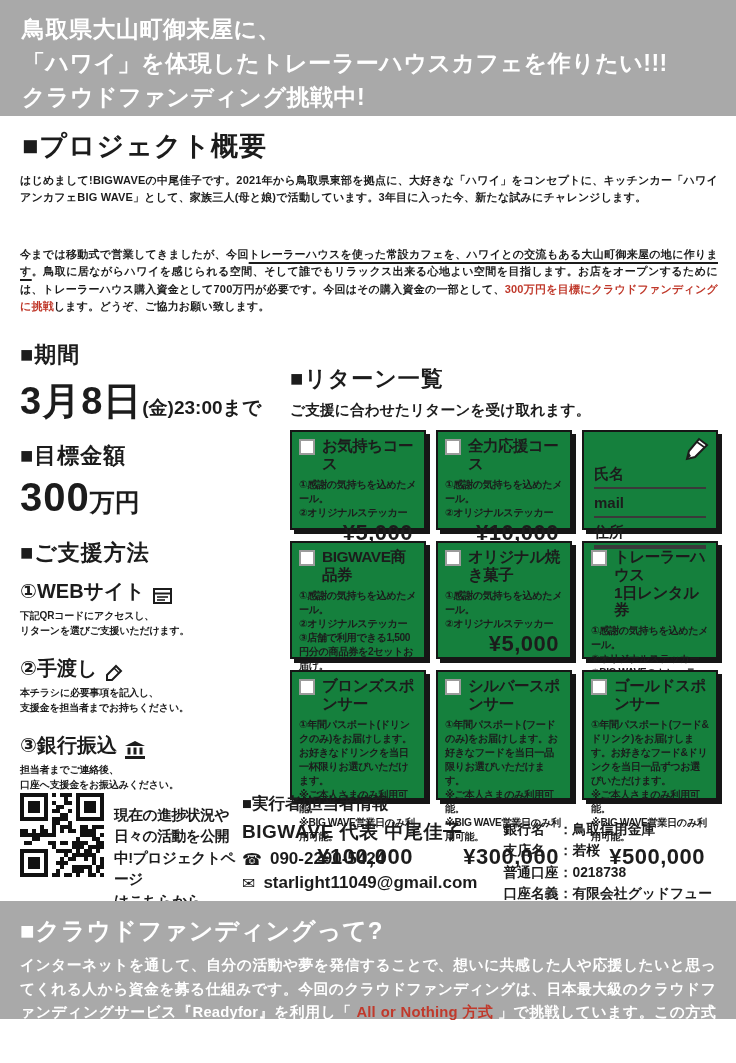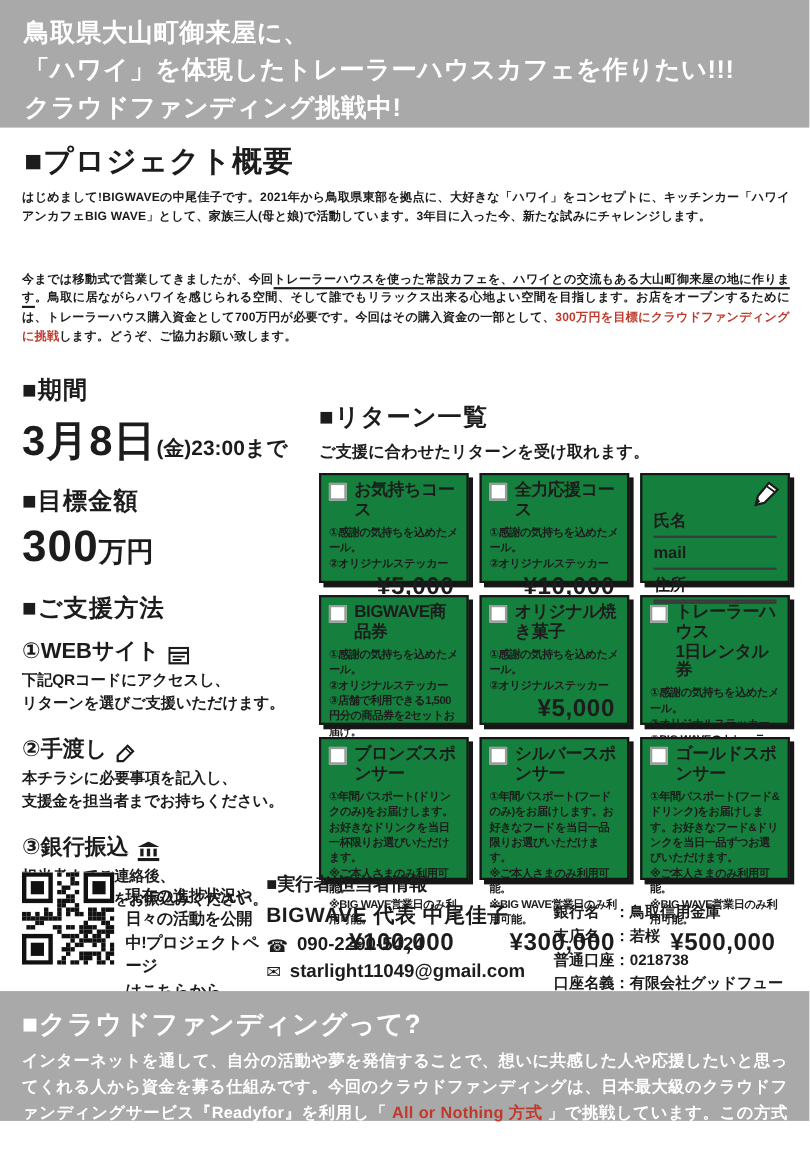--- a/index.html
+++ b/index.html
@@ -24,21 +24,21 @@
 
   
   #left-col{position:absolute;top:340px;left:20px;width:258px;}
   .date-line{font-size:19px;margin:6px 0 14px 0;}
   .date-line .big{font-size:38px;letter-spacing:1px;}
   .goal-line{font-size:25px;margin:4px 0 18px 0;}
   .goal-line .big{font-size:40px;letter-spacing:1px;}
   #support-heading{margin-bottom:10px;}
   .method{margin-bottom:17px;}
   .m-title{font-size:20px;display:flex;align-items:flex-end;gap:8px;margin-bottom:3px;}
-  .m-lines{font-size:14px;line-height:1.5;letter-spacing:-.2px;}
+  .m-lines{font-size:10px;line-height:1.5;letter-spacing:-.2px;}
   .m-icon svg{display:block;}
 
   
   #returns{position:absolute;top:364px;left:290px;width:438px;}
   #returns-sub{font-size:14.8px;margin-top:7px;}
   #returns-grid{display:grid;grid-template-columns:repeat(3,1fr);grid-template-rows:100px 118px 130px;gap:11px 10px;margin-top:10px;width:428px;}
   .card{background:#15803d;border:2px solid #161616;box-shadow:4px 4px 0 #161616;padding:5px 7px 6px 7px;display:flex;flex-direction:column;box-sizing:border-box;}
   .card-title{display:flex;gap:7px;align-items:flex-start;font-size:15.5px;line-height:1.15;letter-spacing:-.5px;white-space:pre-line;}
   .cb{width:12px;height:12px;border:2px solid #9b9b9b;flex:none;margin-top:2px;background:#fff;}
   .card-items{margin-top:5px;font-size:10.2px;line-height:1.38;letter-spacing:-.4px;}

